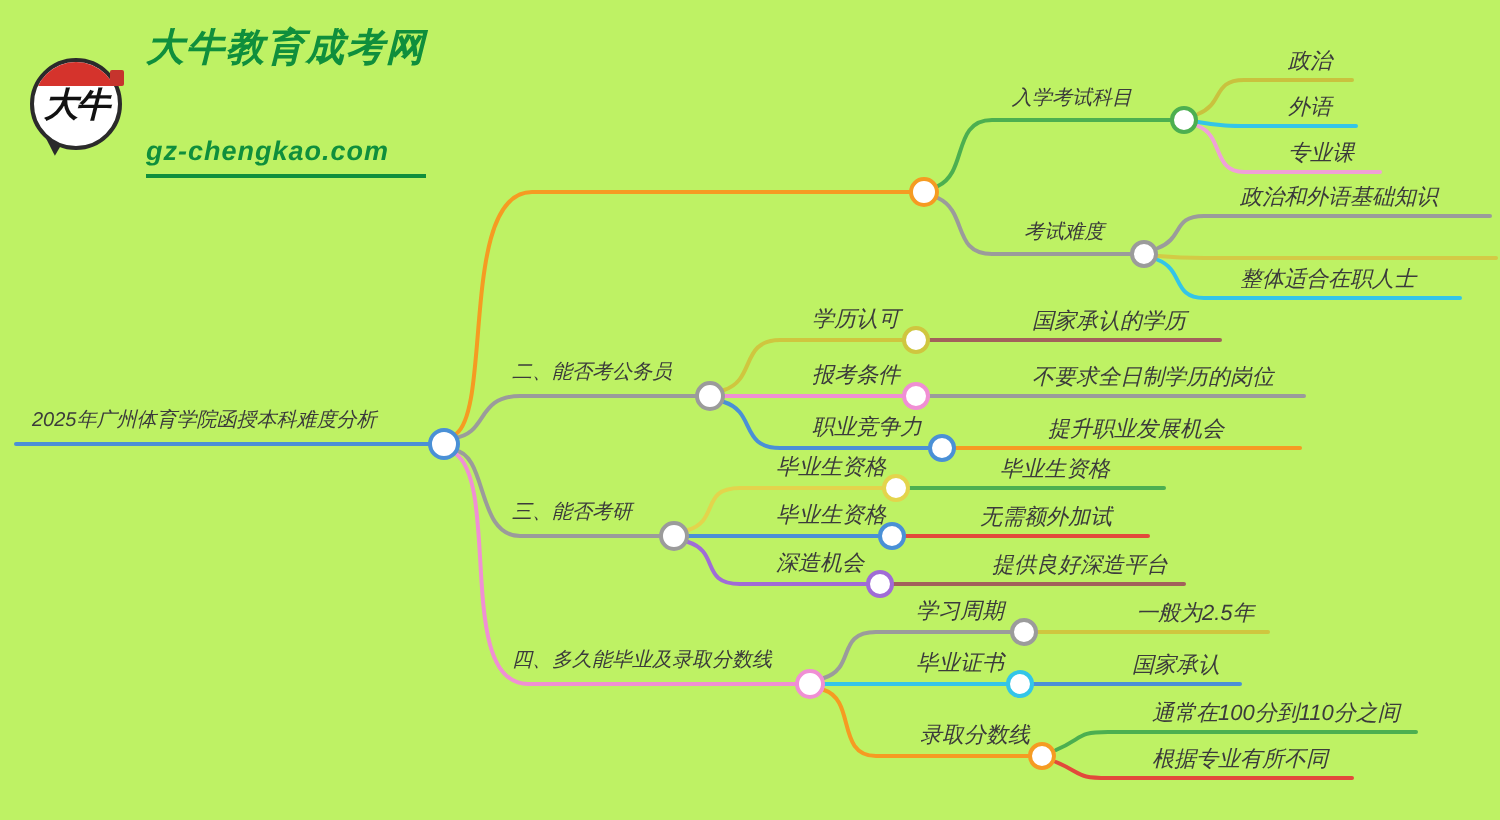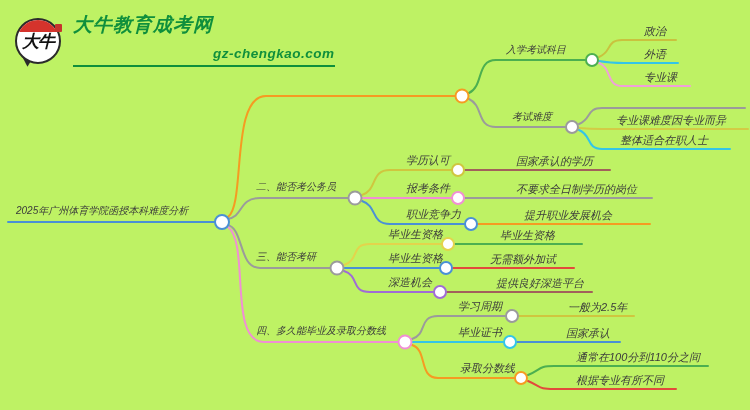--- a/index.html
+++ b/index.html
@@ -25,21 +25,21 @@
     position:absolute;left:0;top:10px;width:100%;text-align:center;
     font-family:"DejaVu Serif","Liberation Serif",serif;font-weight:bold;font-size:17px;color:#111;
     letter-spacing:-1px;
   }
   .logo-seal{position:absolute;right:2px;top:8px;width:7px;height:8px;background:#c6342d;border-radius:1px;}
   .logo-tail{
     position:absolute;left:6px;bottom:0px;width:0;height:0;
     border-left:9px solid transparent;border-right:2px solid transparent;border-top:9px solid #2b2b2b;
     transform:rotate(18deg);
   }
-  .logo-text{display:flex;flex-direction:row;border-bottom:2px solid #0f8f3c;padding-bottom:3px;}
+  .logo-text{display:flex;flex-direction:column;border-bottom:2px solid #0f8f3c;padding-bottom:3px;}
   .logo-title{font-weight:bold;font-size:19px;letter-spacing:1px;color:#0f8f3c;line-height:22px;}
   .logo-sub{font-weight:bold;font-size:13.5px;color:#0f8f3c;line-height:16px;letter-spacing:0.5px;margin-top:32px;}
 </style>
 </head>
 <body>
 
 <div class="canvas">
 
   <svg class="wires">
     <g fill="none" stroke-width="2" stroke-linecap="round">
@@ -117,21 +117,21 @@
     </div>
   </div>
 
   <div class="lbl lbl-lg" style="left:16px;top:204px">2025年广州体育学院函授本科难度分析</div>
 
   <div class="lbl lbl-lg" style="left:506px;top:43px">入学考试科目</div>
   <div class="lbl" style="left:644px;top:24px">政治</div>
   <div class="lbl" style="left:644px;top:47px">外语</div>
   <div class="lbl" style="left:644px;top:70px">专业课</div>
   <div class="lbl lbl-lg" style="left:512px;top:110px">考试难度</div>
-  <div class="lbl" style="left:616px;top:113px">专业课难度因专业而异</div>
+  <div class="lbl" style="left:620px;top:92px">政治和外语基础知识</div>
   <div class="lbl" style="left:620px;top:133px">整体适合在职人士</div>
 
   <div class="lbl lbl-lg" style="left:256px;top:180px">二、能否考公务员</div>
   <div class="lbl" style="left:406px;top:153px">学历认可</div>
   <div class="lbl" style="left:516px;top:154px">国家承认的学历</div>
   <div class="lbl" style="left:406px;top:181px">报考条件</div>
   <div class="lbl" style="left:516px;top:182px">不要求全日制学历的岗位</div>
   <div class="lbl" style="left:406px;top:207px">职业竞争力</div>
   <div class="lbl" style="left:524px;top:208px">提升职业发展机会</div>
 

